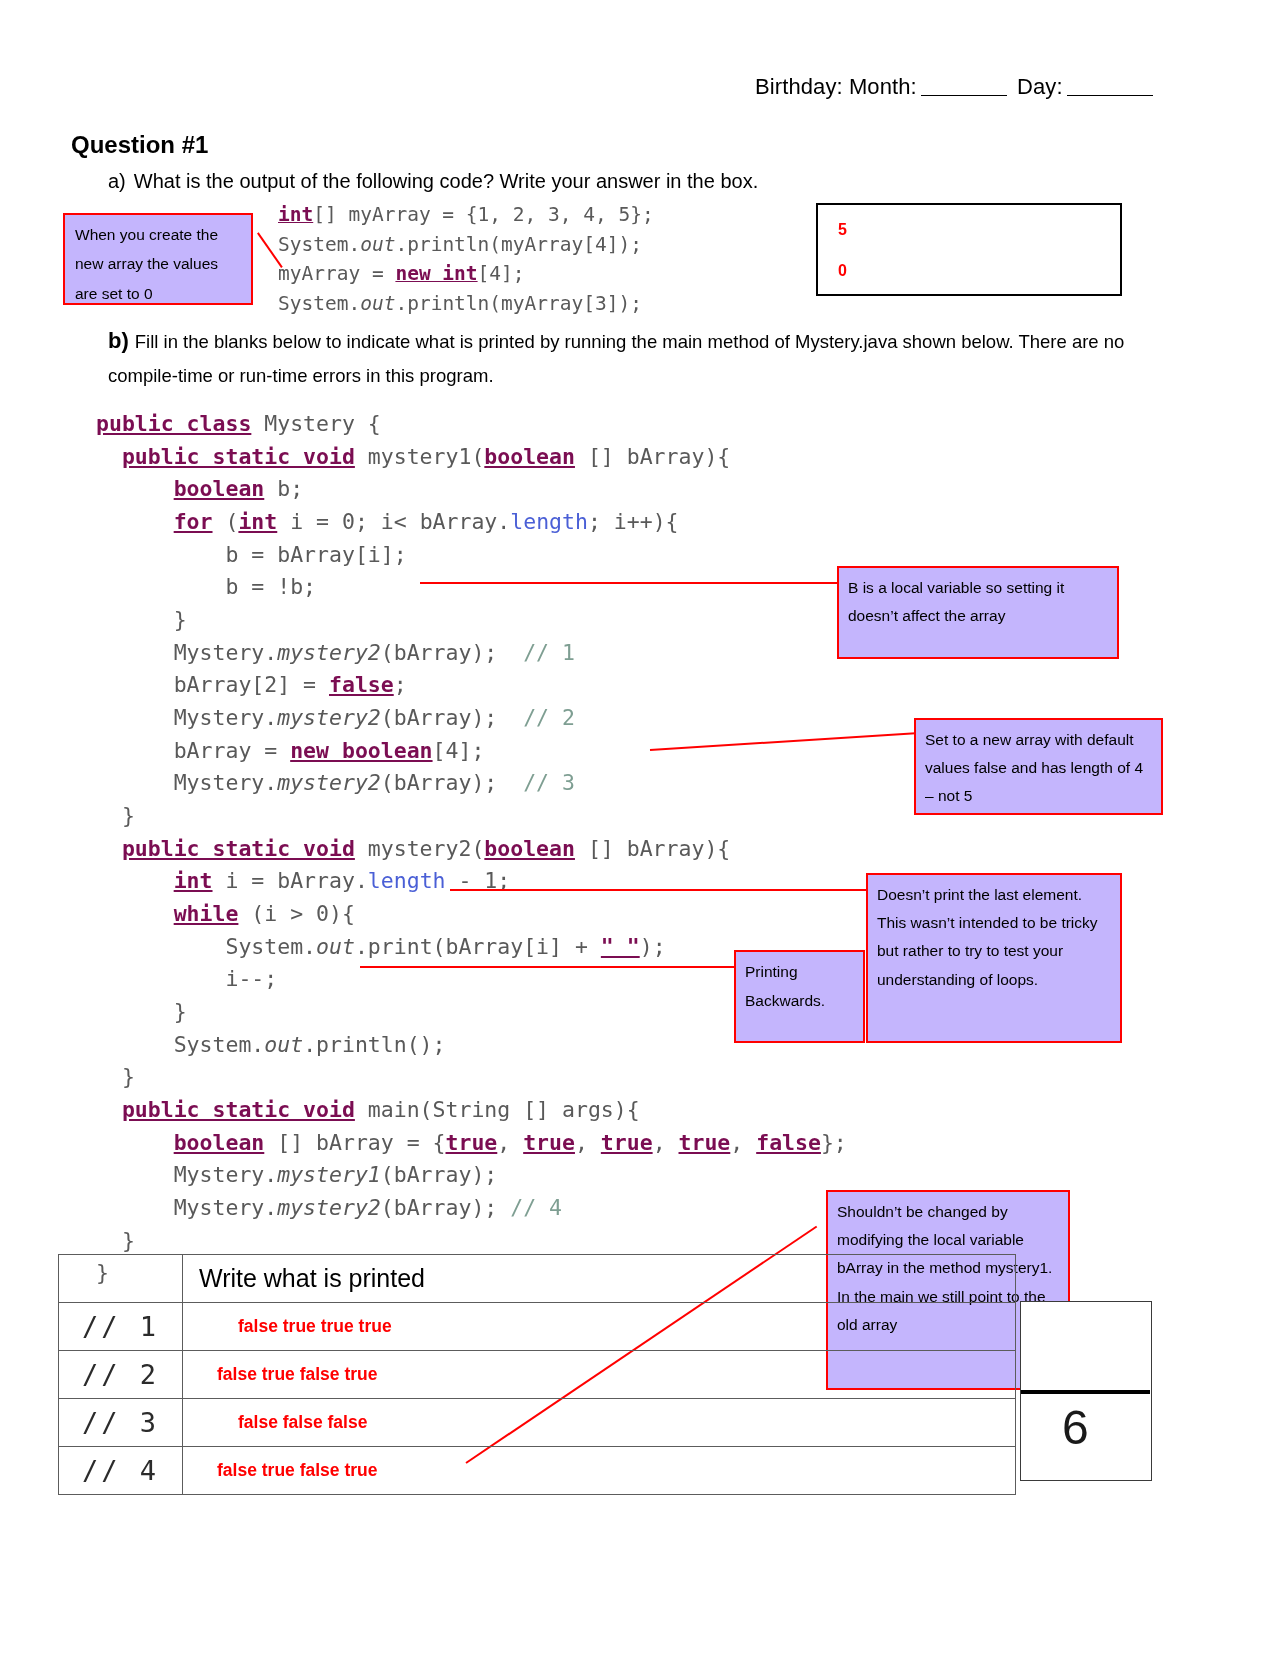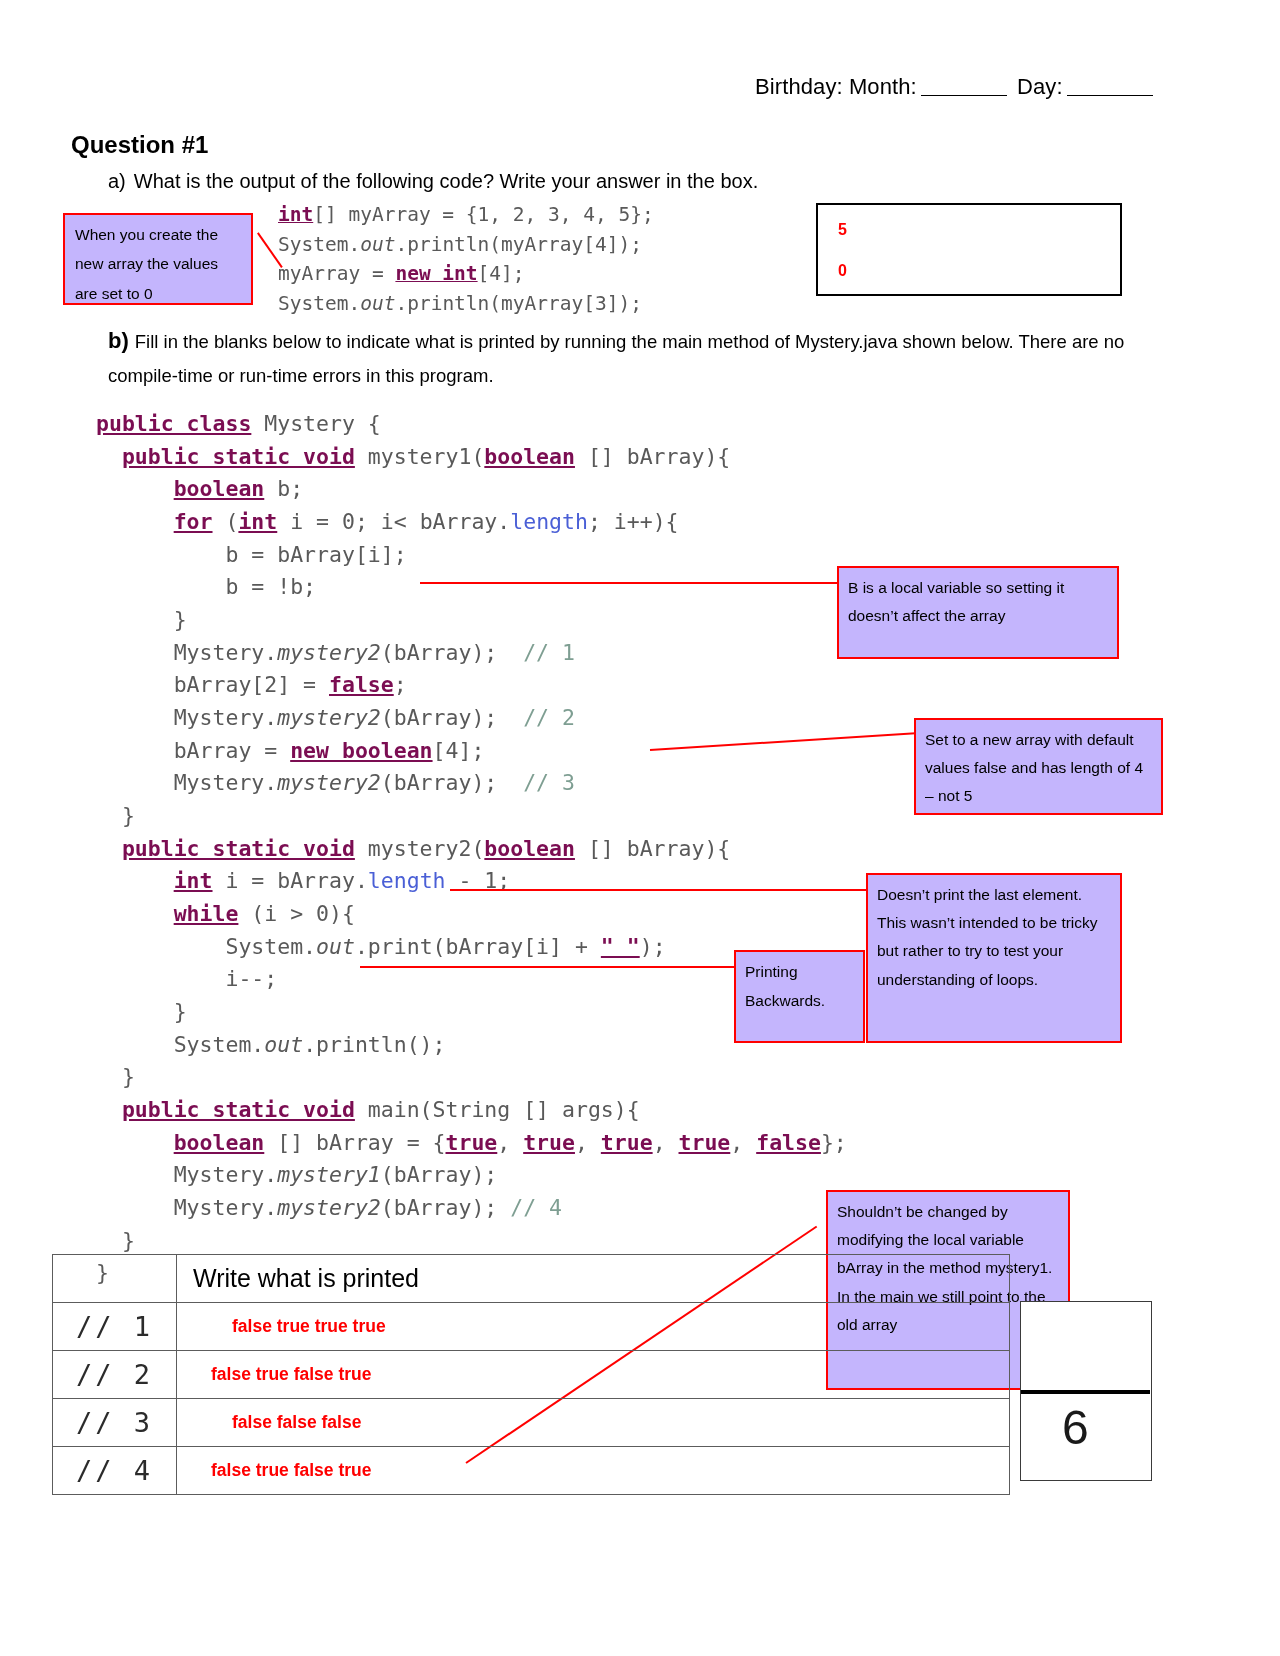--- a/index.html
+++ b/index.html
@@ -178,21 +178,21 @@
     position: absolute;
     background: #ff0000;
     transform-origin: 0 50%;
     height: 2px;
   }
   .leader-thin { height: 1.6px; }
 
   
   .answer-table {
     position: absolute;
-    left: 52px;
+    left: 58px;
     top: 1254px;
     width: 958px;
     border-collapse: collapse;
     table-layout: fixed;
   }
   .answer-table td {
     border: 1.3px solid #5c5c5c;
     height: 47px;
     padding: 0;
   }

